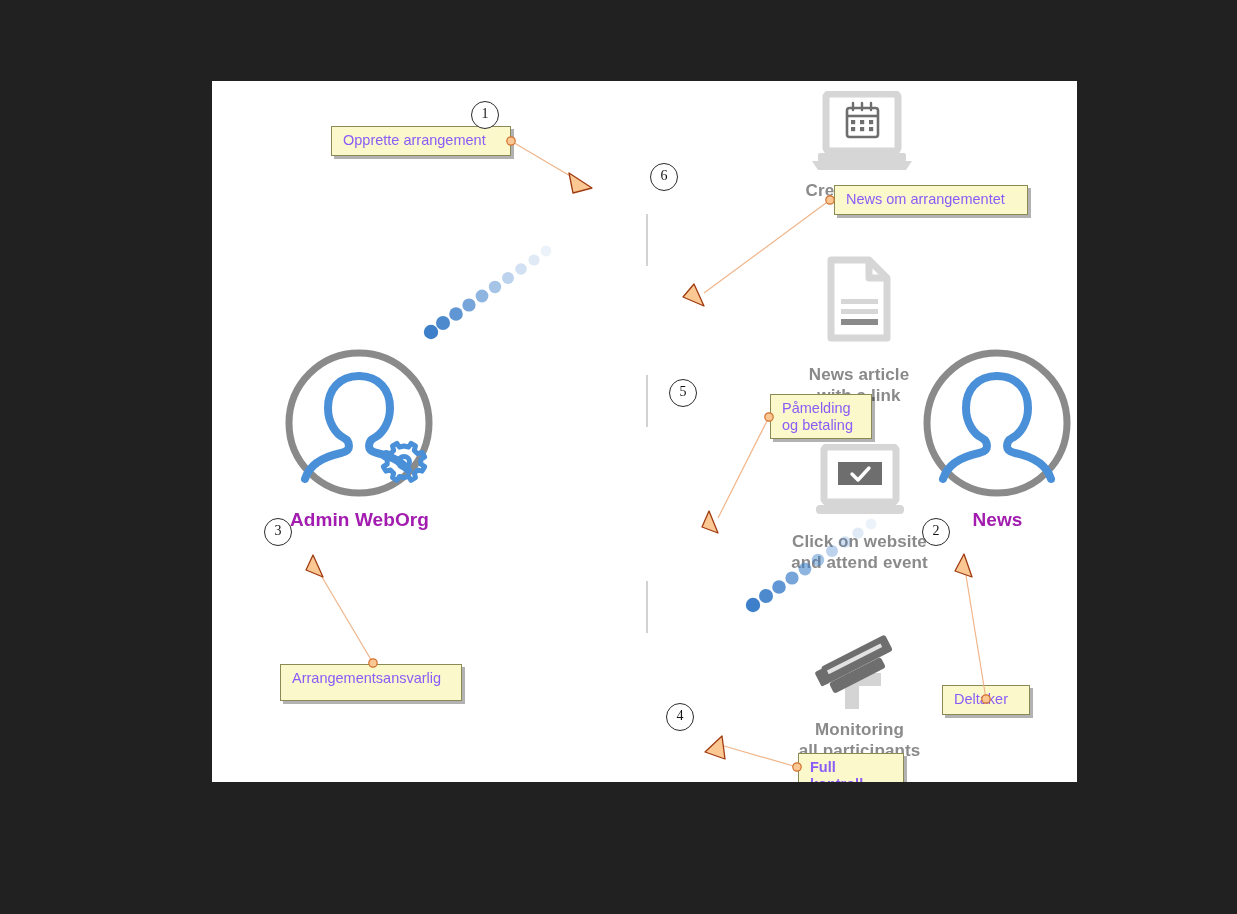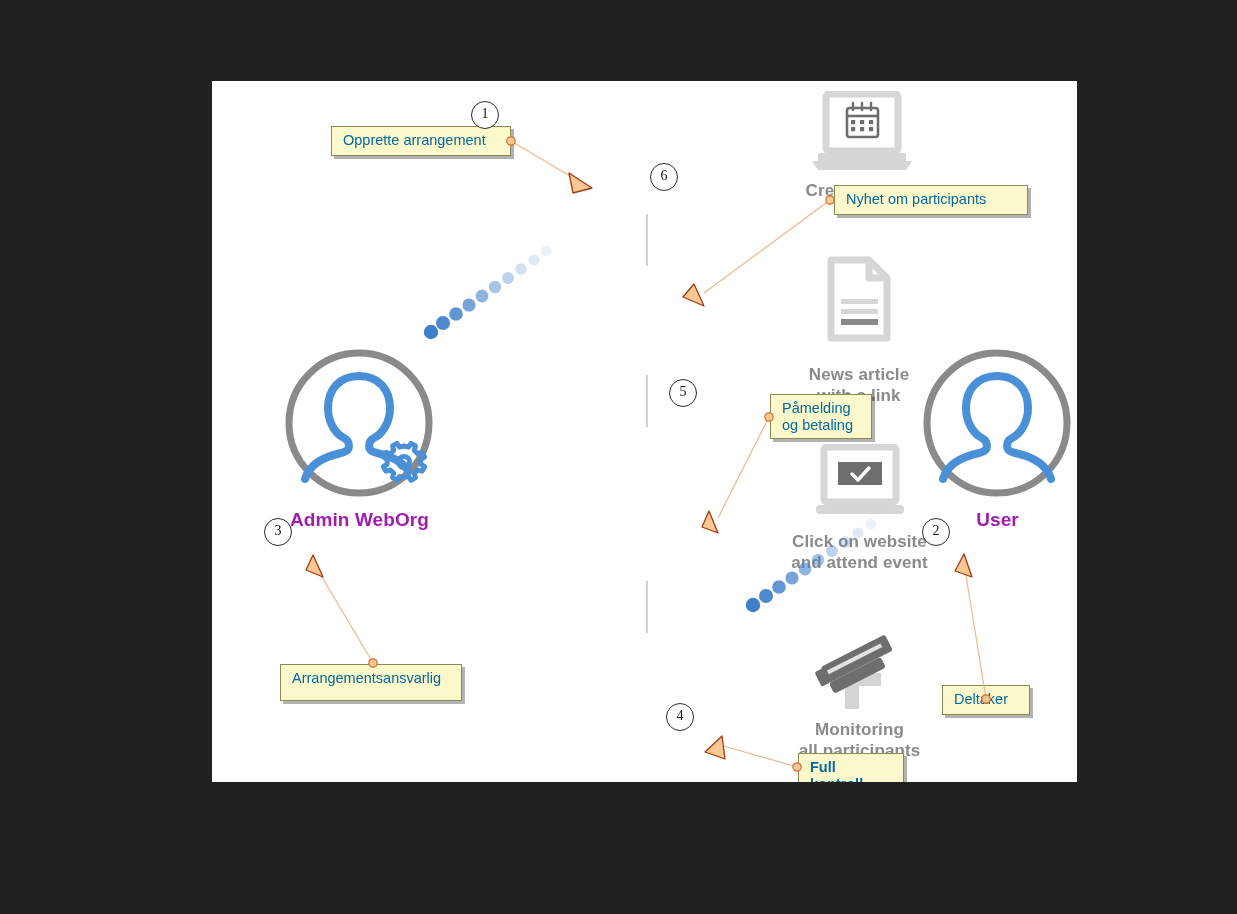--- a/index.html
+++ b/index.html
@@ -45,21 +45,21 @@
     font-size: 19px;
   }
   
   .callout {
     position: absolute;
     background: #fbf8cc;
     border: 1px solid #8a8a55;
     box-shadow: 3px 3px 0 rgba(0,0,0,0.30);
     font-family: "Liberation Sans", sans-serif;
     font-size: 14.5px;
-    color: #0369a1;
+    color: #8b5cf6;
     line-height: 17px;
     padding: 5px 11px;
     white-space: pre-line;
     box-sizing: border-box;
   }
   
   .badge {
     position: absolute;
     width: 26px;
     height: 26px;
@@ -247,26 +247,26 @@
     <div class="node" style="left:668px; top:265px; width:235px;">
       <svg width="155" height="155" viewBox="0 0 155 155" style="display:block;margin:0 auto;">
         <circle cx="77" cy="77" r="70" fill="none" stroke="#8a8a8a" stroke-width="7"></circle>
         <g fill="none" stroke="#4a90d9" stroke-width="8" stroke-linecap="round" stroke-linejoin="round">
           <path d="M77 30 c-20 0 -31 14 -31 32 c0 15 8 26 16 30 c4 2 5 5 5 8
                    c0 4 -3 6 -8 7 c-19 4 -32 13 -36 26"></path>
           <path d="M77 30 c20 0 31 14 31 32 c0 15 -8 26 -16 30 c-4 2 -5 5 -5 8
                    c0 4 3 6 8 7 c19 4 32 13 36 26"></path>
         </g>
       </svg>
-      <div class="caption blue" style="margin-top:8px;">User</div>
+      <div class="caption blue" style="margin-top:8px;">News</div>
     </div>
 
     <div class="callout" style="left:119px; top:45px; width:180px; height:30px;">Opprette arrangement</div>
 
-    <div class="callout" style="left:622px; top:104px; width:194px; height:30px;">Nyhet om participants</div>
+    <div class="callout" style="left:622px; top:104px; width:194px; height:30px;">News om arrangementet</div>
 
     <div class="callout" style="left:558px; top:313px; width:102px; height:45px;">Påmelding
 og betaling</div>
 
     <div class="callout" style="left:68px; top:583px; width:182px; height:37px;">Arrangementsansvarlig</div>
 
     <div class="callout" style="left:730px; top:604px; width:88px; height:30px;">Deltaker</div>
 
     <div class="callout" style="left:586px; top:672px; width:106px; height:30px;font-weight:bold;">Full kontroll</div>
 

